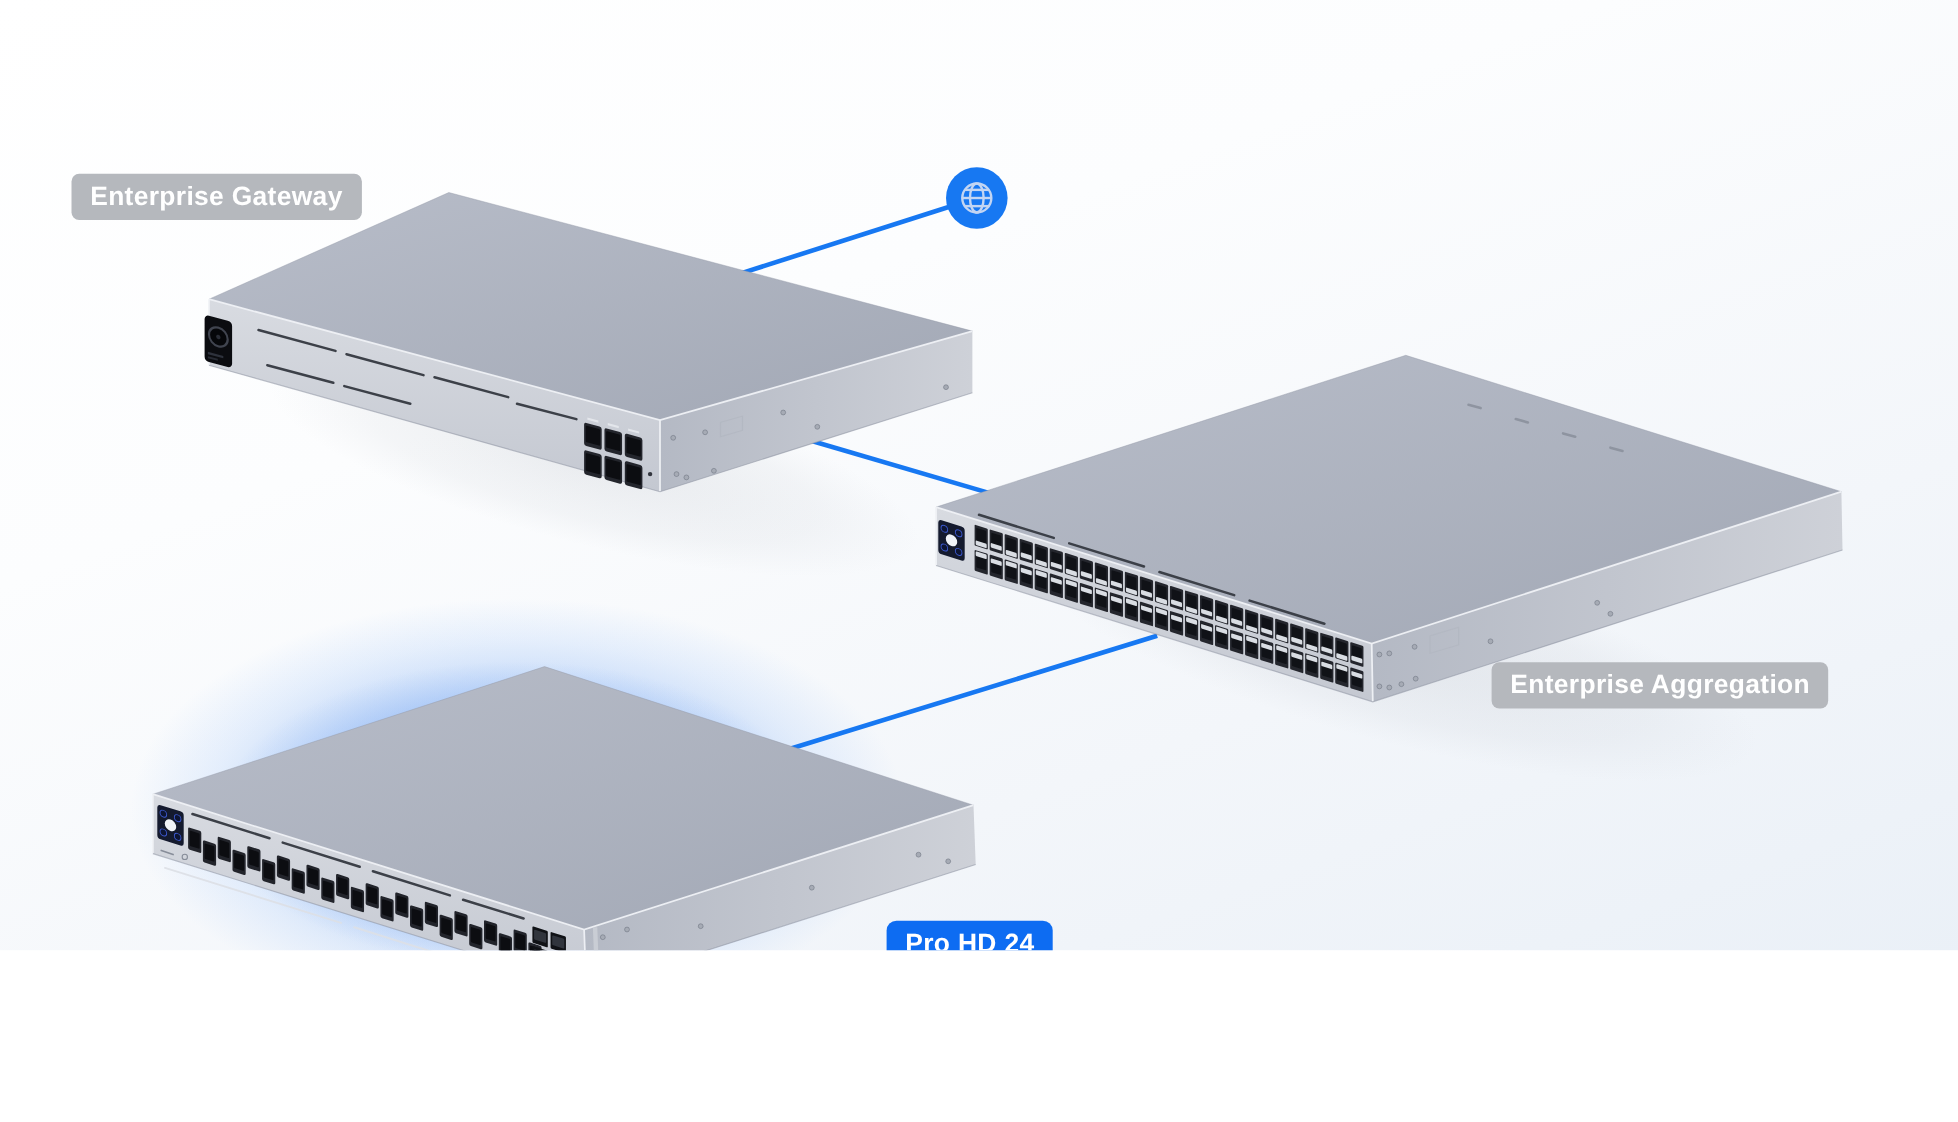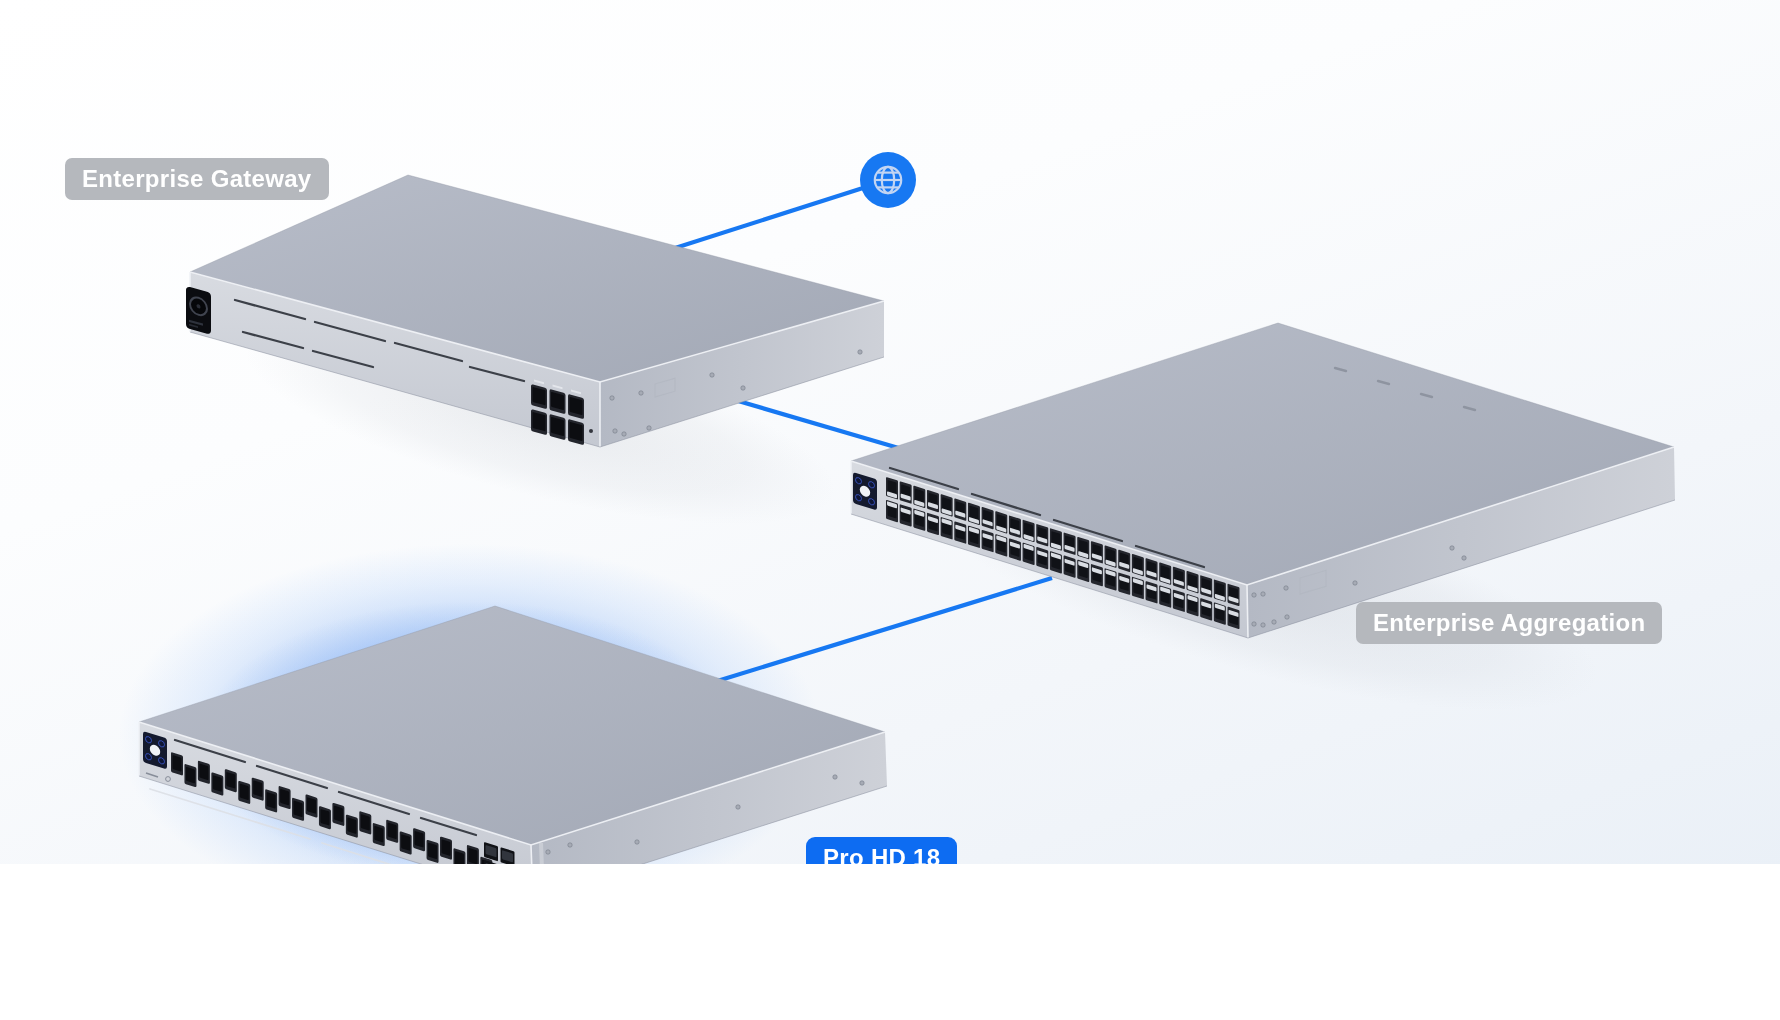--- a/index.html
+++ b/index.html
@@ -468,14 +468,14 @@
         <ellipse cx="888" cy="180" rx="6.2" ry="13.2"></ellipse>
         <line x1="874.8" y1="180" x2="901.2" y2="180"></line>
         <line x1="877.3" y1="172.6" x2="898.7" y2="172.6"></line>
         <line x1="877.3" y1="187.4" x2="898.7" y2="187.4"></line>
       </g>
     </g>
   </svg>
 
   <div class="badge gray" style="left:65px;top:158px">Enterprise Gateway</div>
   <div class="badge gray" style="left:1356px;top:602px">Enterprise Aggregation</div>
-  <div class="badge blue" style="left:806px;top:837px">Pro HD 18</div>
+  <div class="badge blue" style="left:806px;top:837px">Pro HD 24</div>
 </div>
 
 </body></html>

